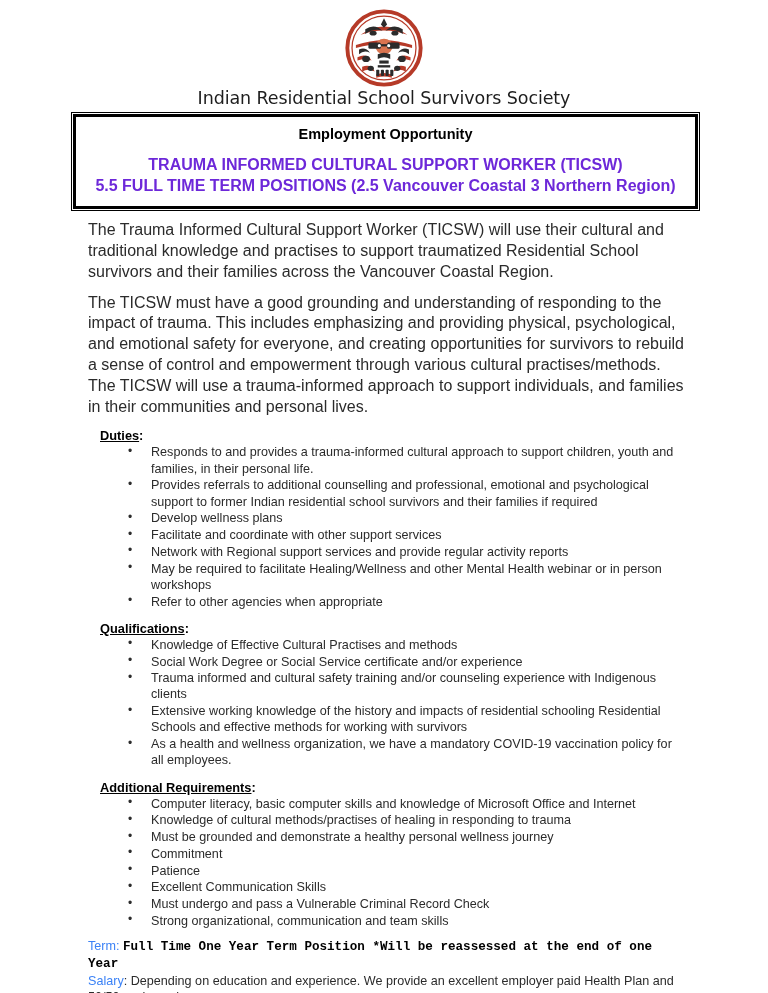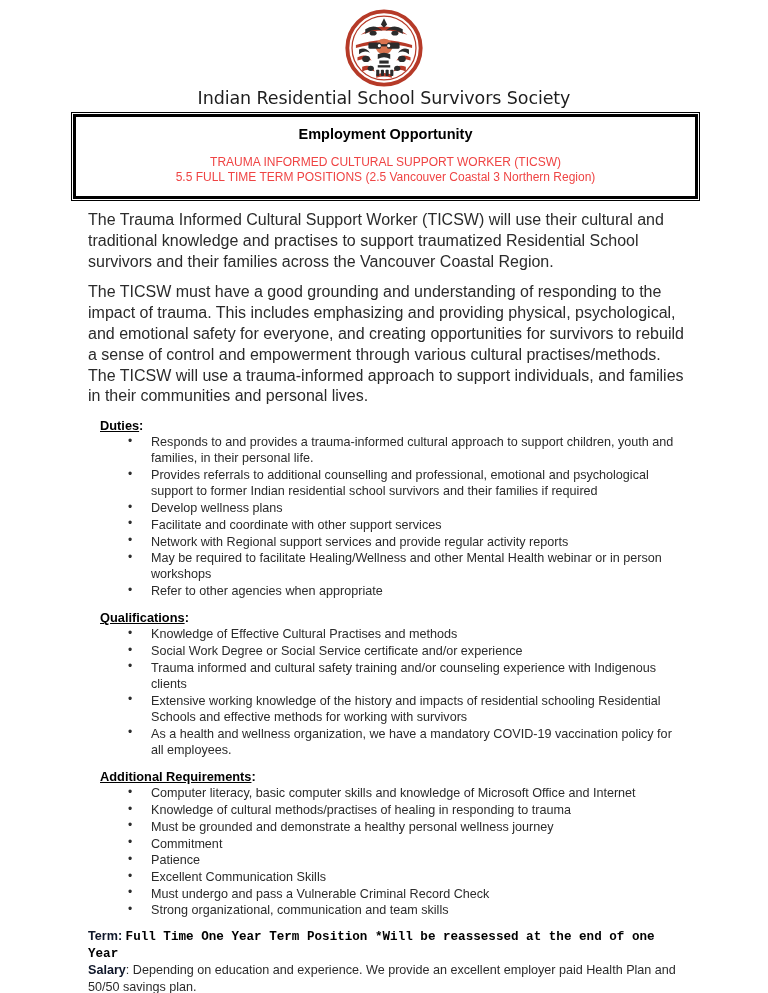--- a/index.html
+++ b/index.html
@@ -52,23 +52,23 @@
     padding: 9px 10px 10px 10px;
     text-align: center;
   }
   .title-line1 {
     font-size: 14.5px;
     font-weight: bold;
     color: #000;
     margin-bottom: 13px;
   }
   .title-main {
-    font-size: 12px;
-    font-weight: normal;
-    color: #ef4444;
+    font-size: 16px;
+    font-weight: bold;
+    color: #6d28d9;
     line-height: 1.29;
   }
 
   
   .body-area {
     padding: 0 84px 0 88px;
   }
   p.para {
     font-size: 16px;
     line-height: 1.30;
@@ -116,22 +116,22 @@
 
   .terms {
     margin-top: 9px;
   }
   .terms .tline {
     font-size: 12.6px;
     line-height: 1.30;
     color: #2b2b2b;
   }
   .terms .lbl {
-    font-weight: bold;
-    color: #0f172a;
+    font-weight: normal;
+    color: #3b82f6;
   }
   .terms .bold-rest {
     font-weight: bold;
     color: #000;
     font-family: Liberation Mono, monospace;
   }
 
   
   .contact-box {
     margin: 8px 72px 0 80px;

